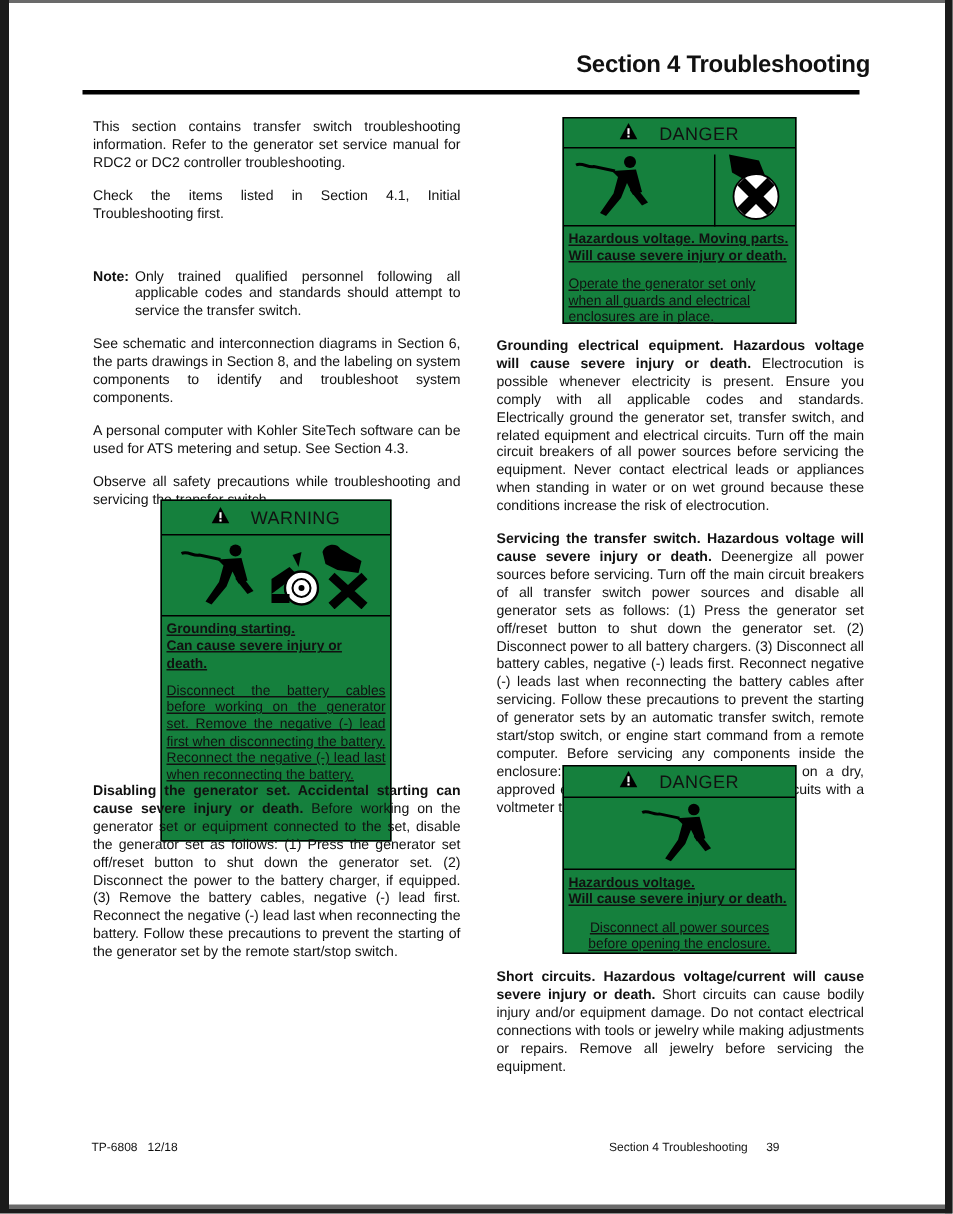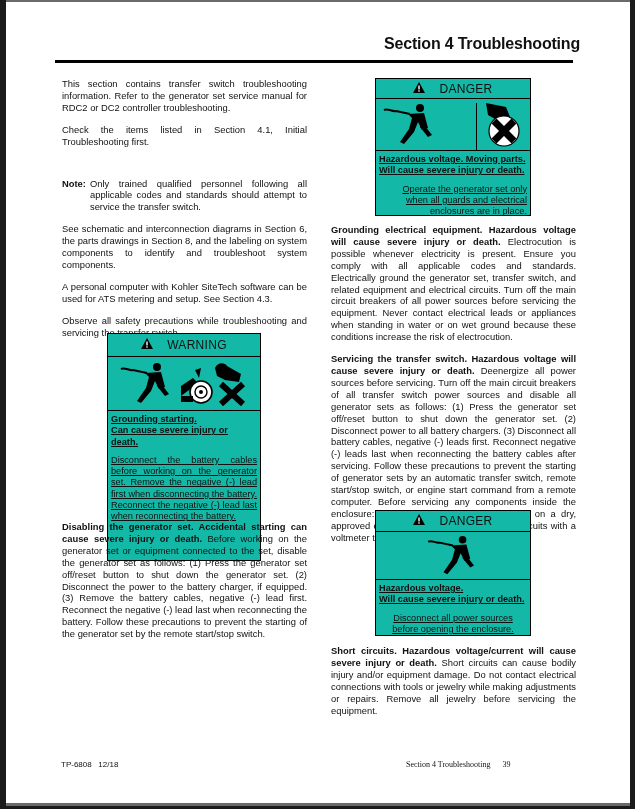--- a/index.html
+++ b/index.html
@@ -6,21 +6,21 @@
   body { width:635px; height:809px; background:#1b1b1b; position:relative; overflow:hidden; font-family:"Liberation Sans", sans-serif; color:#111; }
   .page { position:absolute; left:6px; top:0; width:624px; height:806px; background:#fff; border-top:2px solid #6a6a6a; border-bottom:3px solid #6a6a6a; box-sizing:border-box; }
   .rightedge { position:absolute; left:630px; top:0; width:5px; height:809px; background:#1b1b1b; }
   .title { position:absolute; right:55px; top:35px; font-size:16px; font-weight:bold; letter-spacing:-0.2px; white-space:nowrap; }
   .rule { position:absolute; left:55px; top:60px; width:518px; height:3px; background:#000; }
   .col { position:absolute; font-size:9.4px; line-height:11.9px; text-align:justify; }
   .col p { margin:0 0 10px 0; }
   .col .b { font-weight:bold; }
   .note { display:flex;margin-top:30px; }
   .note .lbl { font-weight:bold; white-space:nowrap; padding-right:4px; }
-  .box { position:absolute; border:1px solid #000; background:#14b8a6; box-sizing:border-box; }
+  .box { position:absolute; border:1px solid #000; background:#15803d; box-sizing:border-box; }
   .box .hdr { border-bottom:1px solid #000; display:flex; align-items:center; justify-content:center; font-size:12px; letter-spacing:0.3px; }
   .box .hdr .tri { margin-right:14px; }
   .box .img { border-bottom:1px solid #000; display:flex; align-items:center; justify-content:center; position:relative; }
   .box .txt { padding:3px 3px; font-size:9.2px; line-height:11.3px; text-align:justify;text-decoration:underline; }
   .box .txt .h { font-weight:bold; margin-bottom:7px; text-align:left; }
   .footer { position:absolute; top:760px; font-size:8px; white-space:nowrap; }
 </style>
 </head>
 <body>
 
@@ -109,21 +109,21 @@
       <path d="M6 2 L26 6 L30 16 L22 22 L8 14 Z" fill="#000"></path>
       <circle cx="24" cy="30" r="15" fill="#fff" stroke="#000" stroke-width="1.2"></circle>
       <path d="M14 20 L34 40 M34 20 L14 40" stroke="#000" stroke-width="7"></path>
     </svg>
   </div>
   <div class="txt">
     <div class="h">
       <div>Hazardous voltage. Moving parts.</div>
       <div>Will cause severe injury or death.</div>
     </div>
-    <div style="text-align:right;">Operate the generator set only when all guards and electrical enclosures are in place.</div>
+    <div style="text-align:left;">Operate the generator set only when all guards and electrical enclosures are in place.</div>
   </div>
 </div>
 
 <div class="col" style="left:331px; top:224px; width:245px;">
   <p><span class="b">Grounding electrical equipment.  Hazardous voltage will cause severe injury or death.</span><span>  Electrocution is possible whenever electricity is present.  Ensure you comply with all applicable codes and standards.  Electrically ground the generator set, transfer switch, and related equipment and electrical circuits.  Turn off the main circuit breakers of all power sources before servicing the equipment. Never contact electrical leads or appliances when standing in water or on wet ground because these conditions increase the risk of electrocution.</span></p>
   <p><span class="b">Servicing the transfer switch.  Hazardous voltage will cause severe injury or death.</span><span> Deenergize all power sources before servicing.  Turn off the main circuit breakers of all transfer switch power sources and disable all generator sets as follows:  (1) Press the generator set off/reset button to shut down the generator set.  (2) Disconnect power to all battery chargers.  (3) Disconnect all battery cables, negative (-) leads first. Reconnect negative (-) leads last when reconnecting the battery cables after servicing.  Follow these precautions to prevent the starting of generator sets by an automatic transfer switch, remote start/stop switch, or engine start command from a remote computer.  Before servicing any components inside the enclosure:  (1) Remove all jewelry.  (2) Stand on a dry, approved electrically insulated mat.  (3) Test circuits with a voltmeter to verify that they are deenergized.</span></p>
 </div>
 
 <div class="box" style="left:375px; top:510px; width:156px; height:126px;">
   <div class="hdr" style="height:20px;">
@@ -151,16 +151,16 @@
     </div>
     <div style="text-align:center;">Disconnect all power sources before opening the enclosure.</div>
   </div>
 </div>
 
 <div class="col" style="left:331px; top:645px; width:245px;">
   <p><span class="b">Short circuits.  Hazardous voltage/current will cause severe injury or death.</span><span>  Short circuits can cause bodily injury and/or equipment damage.  Do not contact electrical connections with tools or jewelry while making adjustments or repairs.  Remove all jewelry before servicing the equipment.</span></p>
 </div>
 
 <div class="footer" style="left:61px; white-space:pre;">TP-6808   12/18</div>
-<div class="footer" style="left:406px;font-family:Liberation Serif, serif;">
+<div class="footer" style="left:406px;">
   <span>Section 4  Troubleshooting</span>
   <span style="margin-left:10px;">39</span>
 </div>
 
 </body></html>

